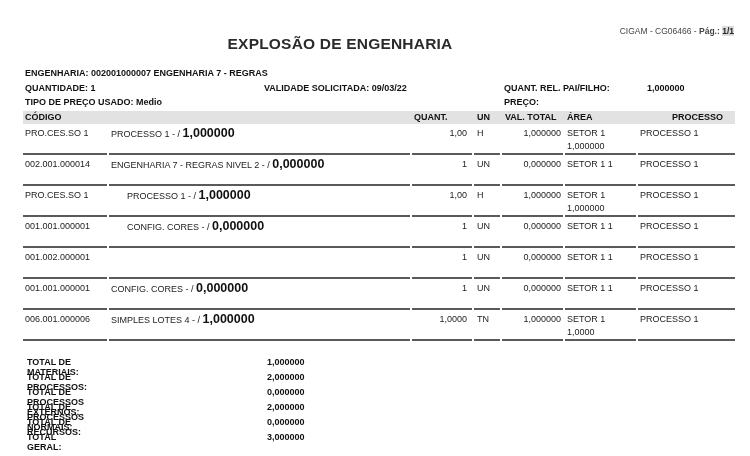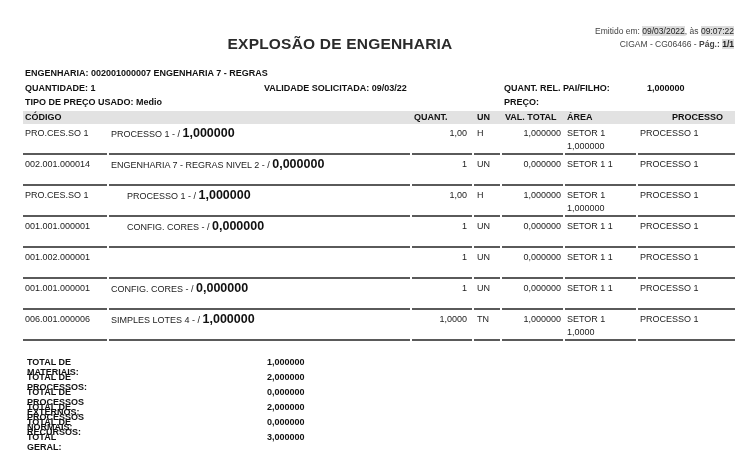--- a/index.html
+++ b/index.html
@@ -39,25 +39,20 @@
   .tot-row .lbl { position: absolute; left: 0; }
   .tot-row .val { position: absolute; left: 240px; }
 </style>
 </head>
 <body>
 
 <div class="title">EXPLOSÃO DE ENGENHARIA</div>
 
 <div class="emit">
   <div>
-    <span>Emitido em:</span>
-    <span class="hl">09/03/2022</span><span>, às</span>
-    <span class="hl">09:07:22</span>
-  </div>
-  <div>
     <span>CIGAM - CG06466 - </span><span class="b">Pág.:</span>
     <span class="hl b">1/1</span>
   </div>
 </div>
 
 <div class="info" style="left:25px; top:68px;">ENGENHARIA: 002001000007 ENGENHARIA 7 - REGRAS</div>
 <div class="info" style="left:25px; top:83px;">QUANTIDADE: 1</div>
 <div class="info" style="left:264px; top:83px;">VALIDADE SOLICITADA: 09/03/22</div>
 <div class="info" style="left:504px; top:83px;">QUANT. REL. PAI/FILHO:</div>
 <div class="info" style="left:647px; top:83px;">1,000000</div>

